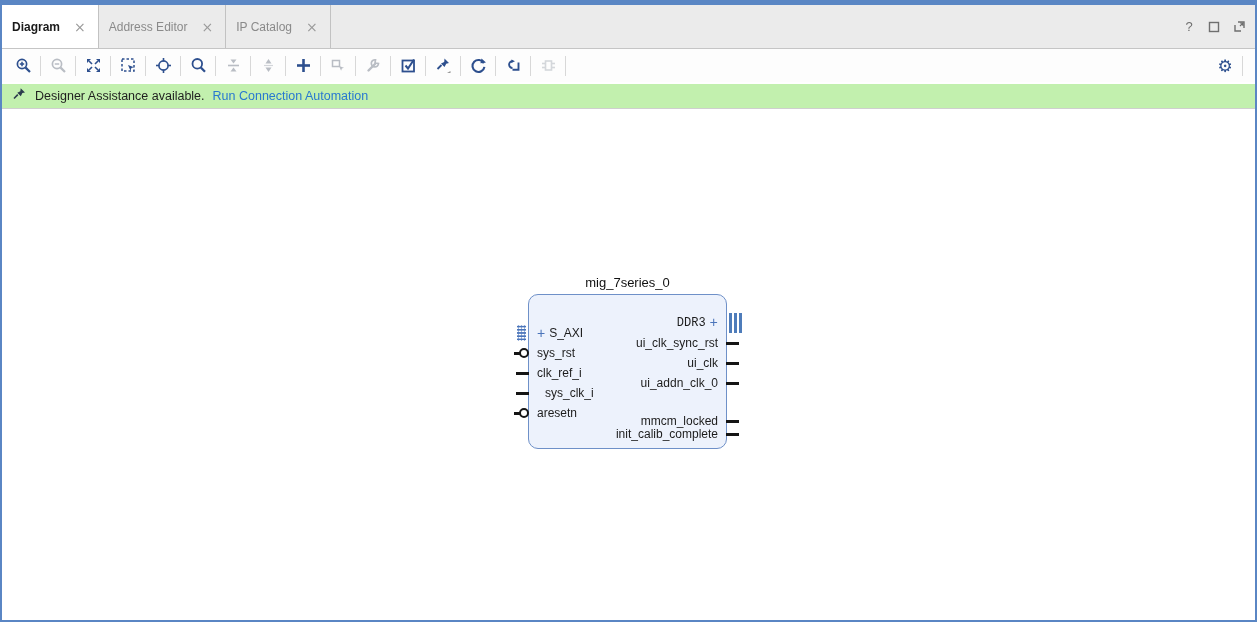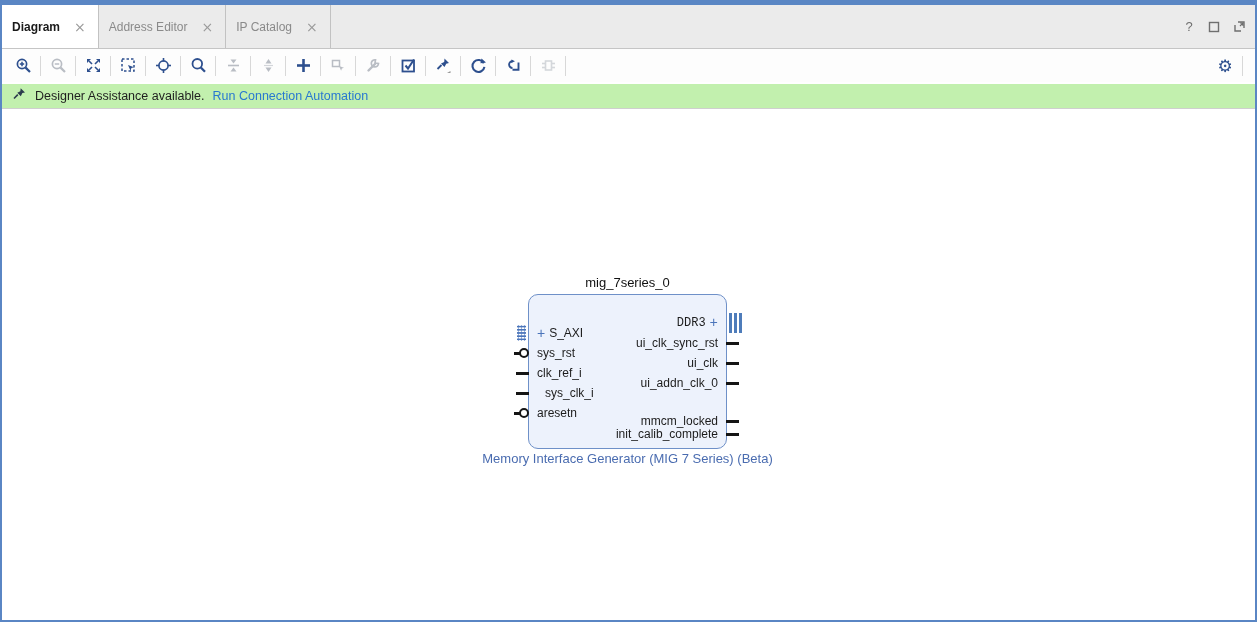--- a/index.html
+++ b/index.html
@@ -329,15 +329,14 @@
       <div class="port-row right" style="top:116px;">
         <span>mmcm_locked</span>
         <span class="pin-dash"></span>
       </div>
       <div class="port-row right" style="top:129px;margin-left:23px;">
         <span>init_calib_complete</span>
         <span class="pin-dash"></span>
       </div>
     </div>
 
-    <div class="bd-desc">Memory Interface Generator (MIG 7 Series) (Beta)</div>
   </div>
 </div>
 
 </body></html>

